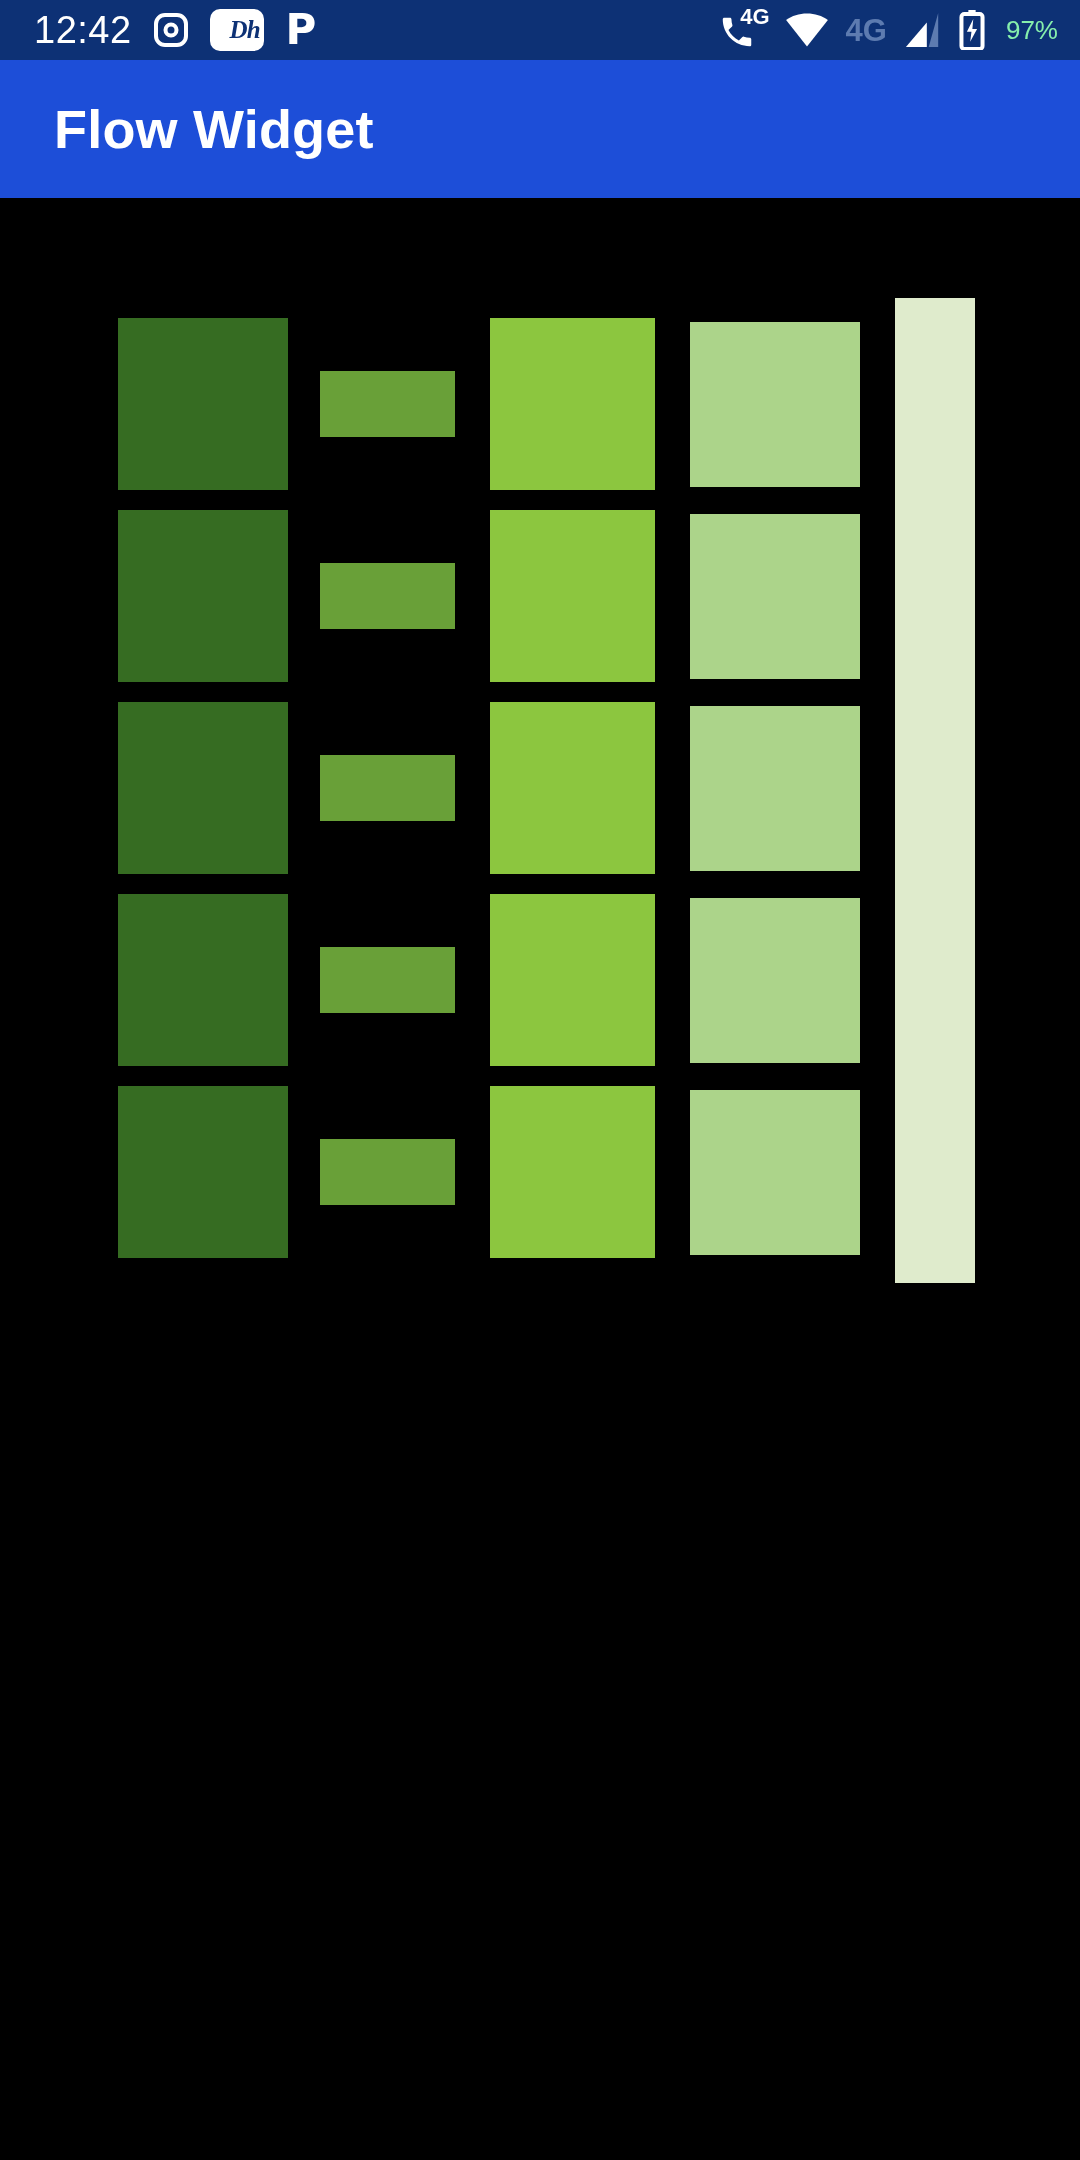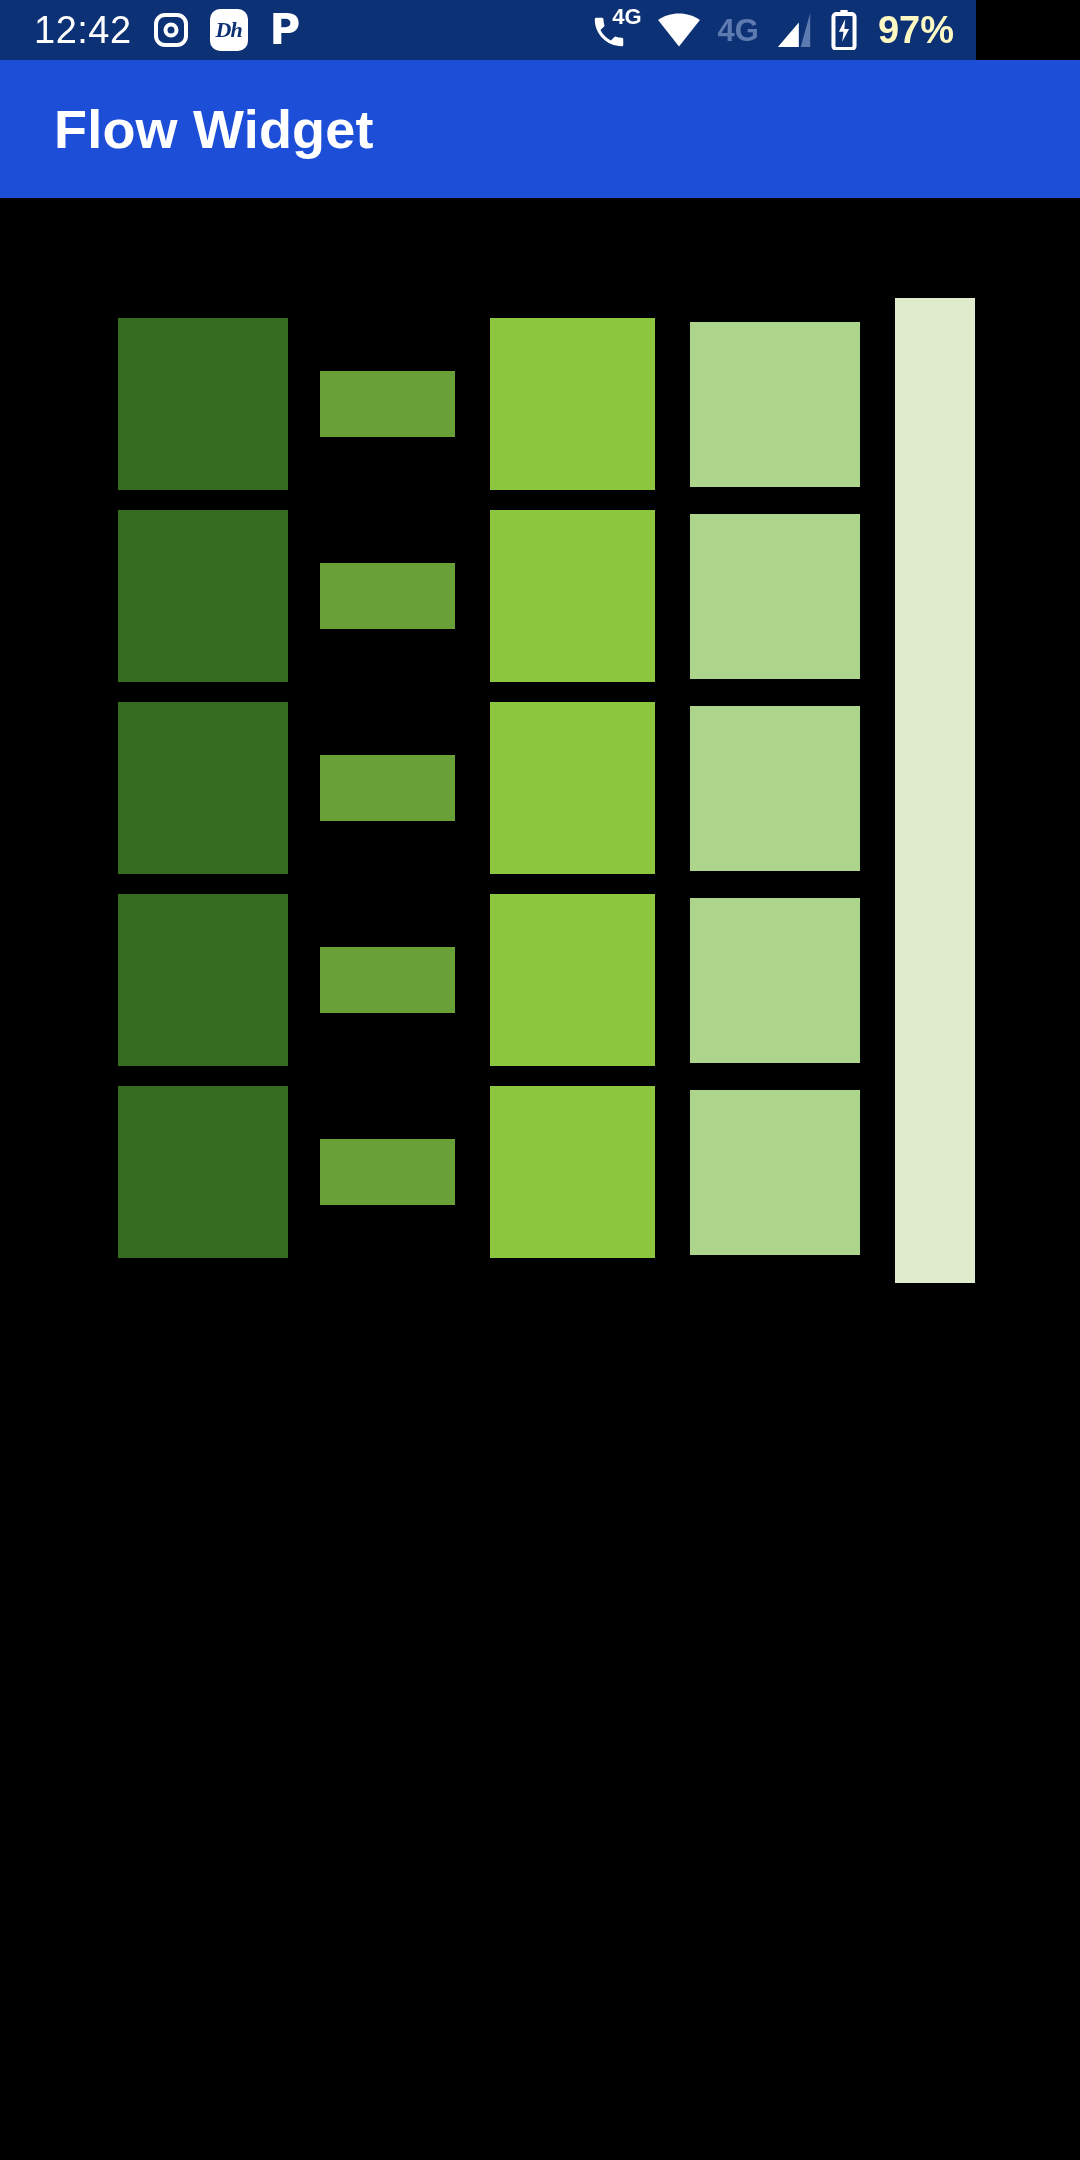--- a/index.html
+++ b/index.html
@@ -12,21 +12,21 @@
     height: 2160px;
     overflow: hidden;
     font-family: "Liberation Sans", sans-serif;
     position: relative;
   }
 
   
   #status-bar {
     position: absolute;
     left: 0; top: 0;
-    width: 976px;
+    width: 1080px;
     height: 60px;
     background: #0d3175;
     display: flex;
     align-items: center;
     box-sizing: border-box;
     padding: 0 22px 0 34px;
   }
   #status-left {
     display: flex;
     align-items: center;
@@ -39,23 +39,23 @@
     letter-spacing: 0.5px;
     line-height: 1;
   }
   #status-right {
     margin-left: auto;
     display: flex;
     align-items: center;
     gap: 17px;
   }
   #status-battery-text {
-    color: #fef9c3;
-    font-size: 38px;
-    font-weight: 700;
+    color: #86efac;
+    font-size: 26px;
+    font-weight: 400;
     line-height: 1;
     margin-left: 4px;
   }
   .sicon { display: block; }
 
   
   .ig-box {
     width: 34px; height: 34px;
     border: 4px solid #ffffff;
     border-radius: 11px;
@@ -74,25 +74,26 @@
   }
   
   .dh-box {
     width: 38px; height: 42px;
     background: #ffffff;
     border-radius: 10px;
     display: flex;
     align-items: center;
     justify-content: center;
     color: #0d3175;
-    font-size: 22px;
+    font-size: 25px;
     font-weight: 700;
     font-style: italic;
     letter-spacing: -1px;
     font-family: "Liberation Serif", serif;
+    padding-left: 16px;
   }
   
   .p-logo {
     color: #ffffff;
     font-size: 42px;
     font-weight: 700;
     line-height: 1;
     font-family: "DejaVu Sans", sans-serif;
   }
   .volte-wrap { position: relative; width: 50px; height: 40px; }

